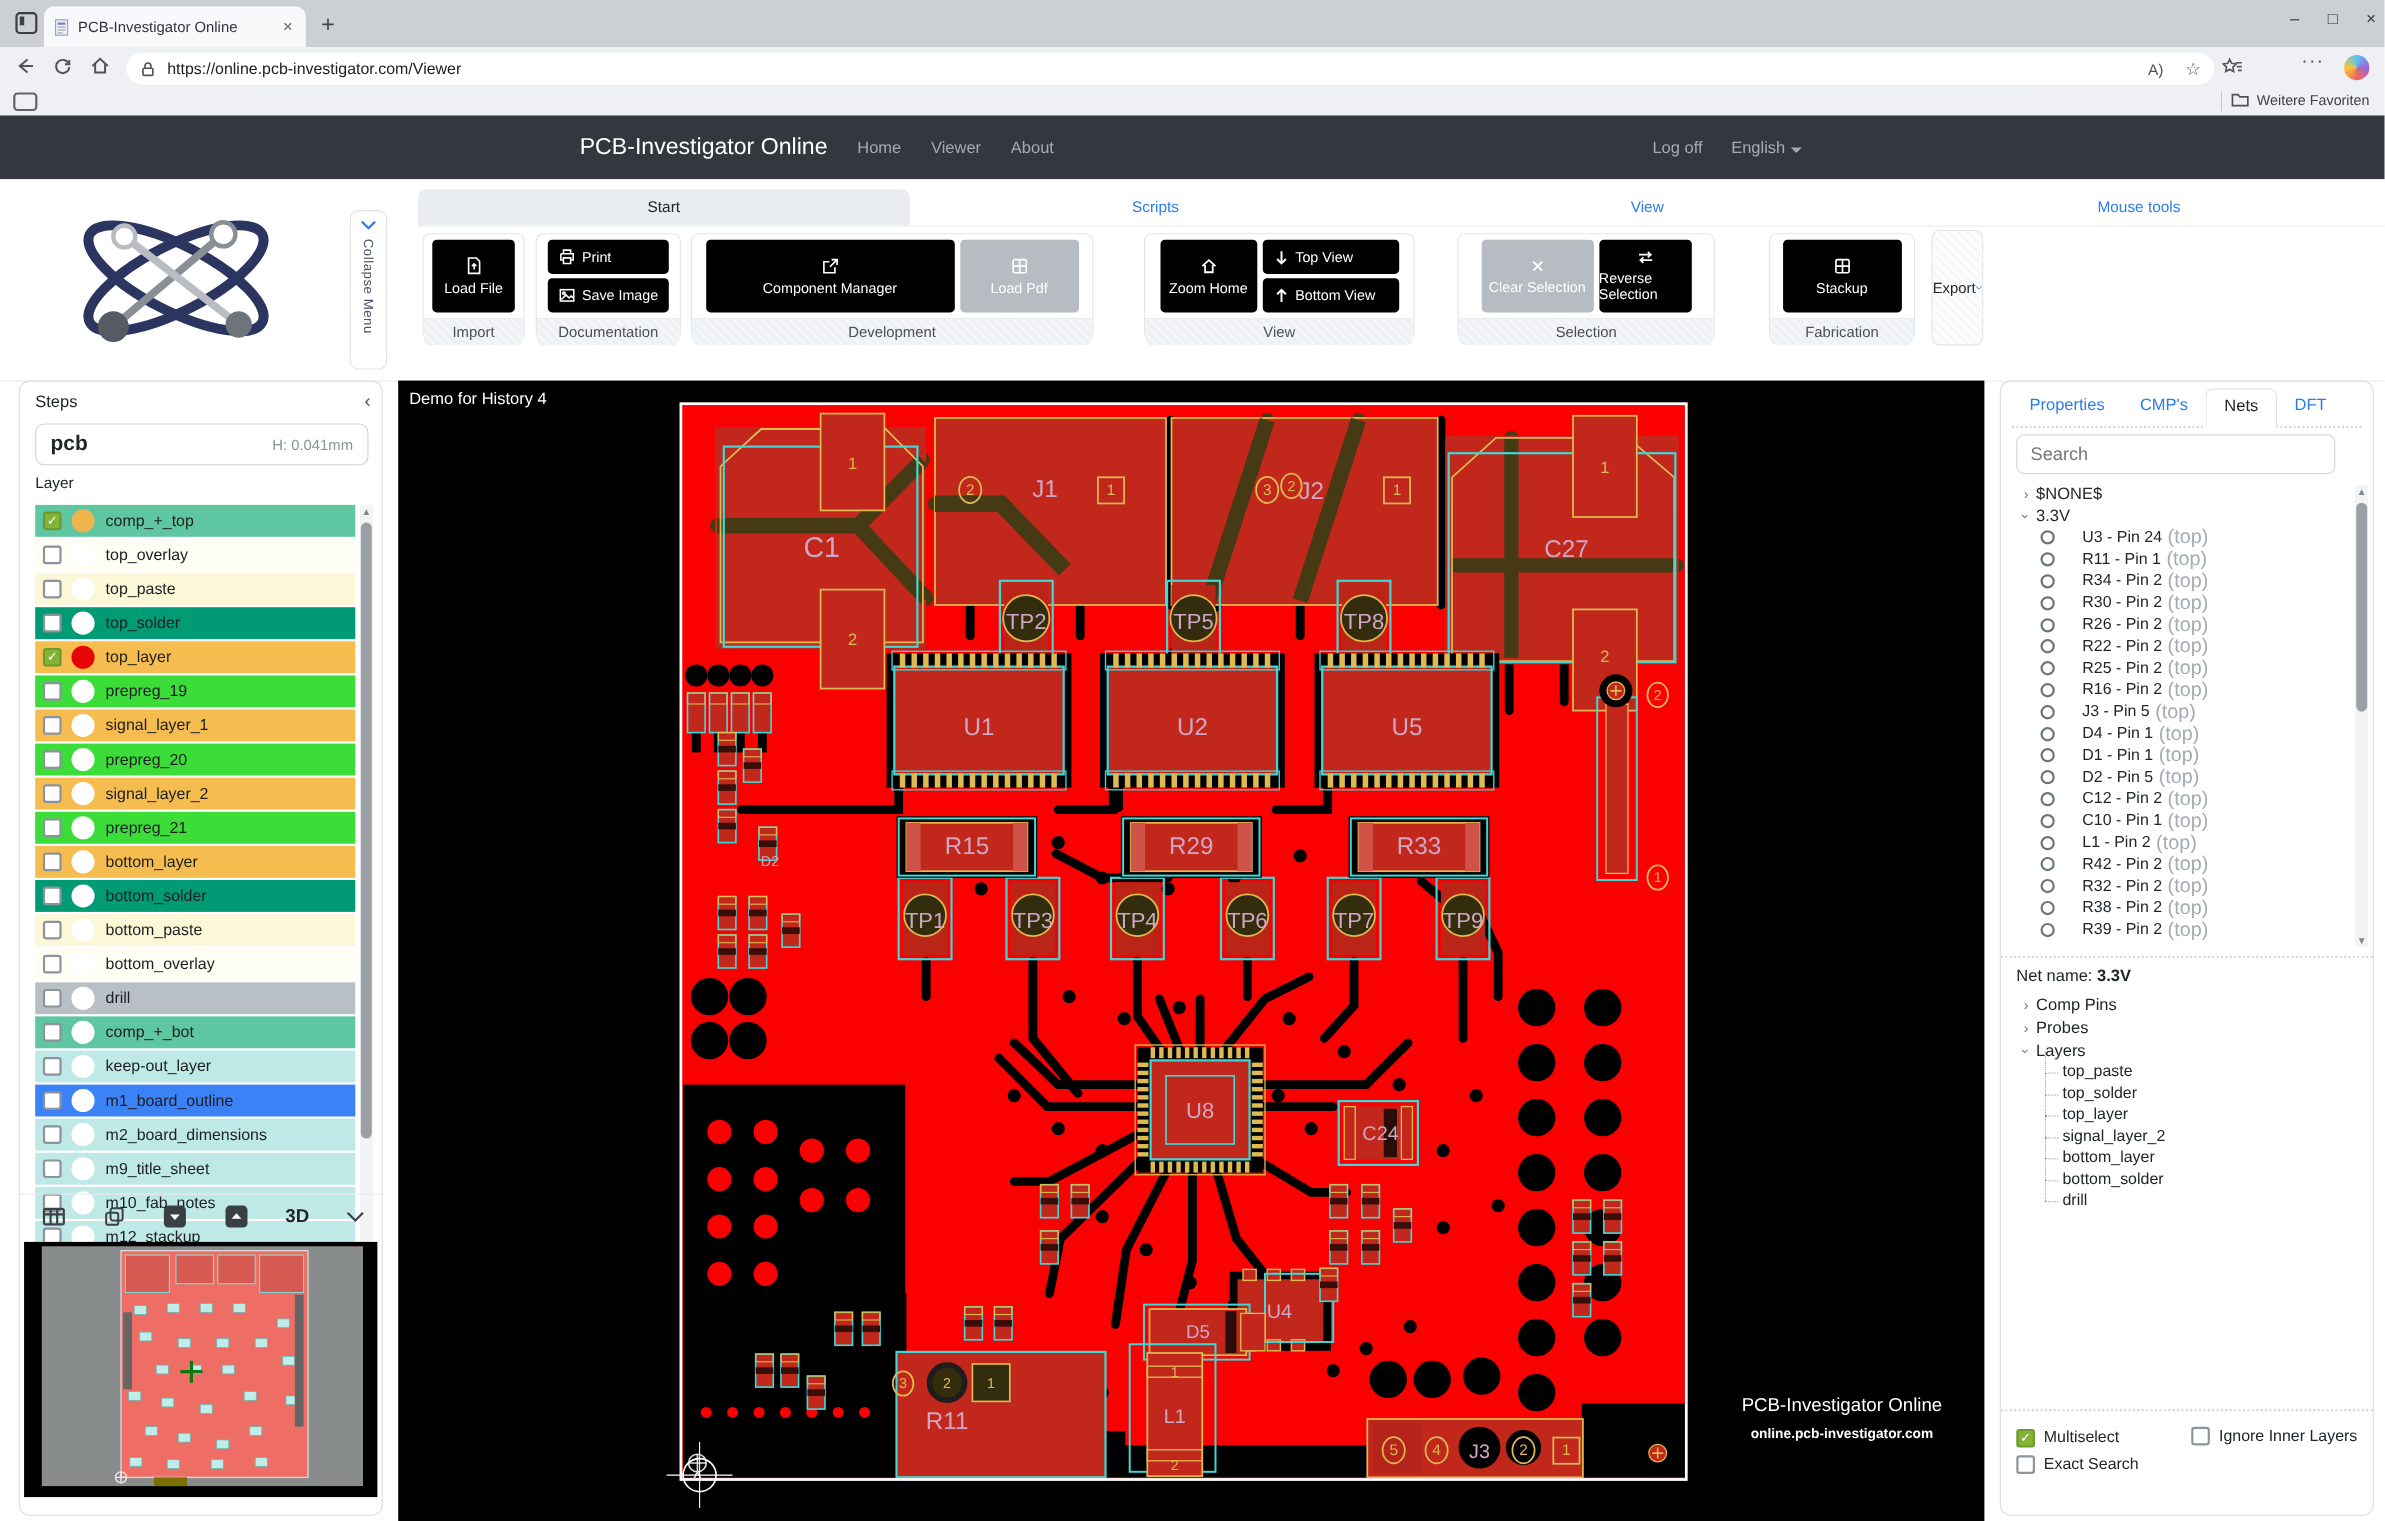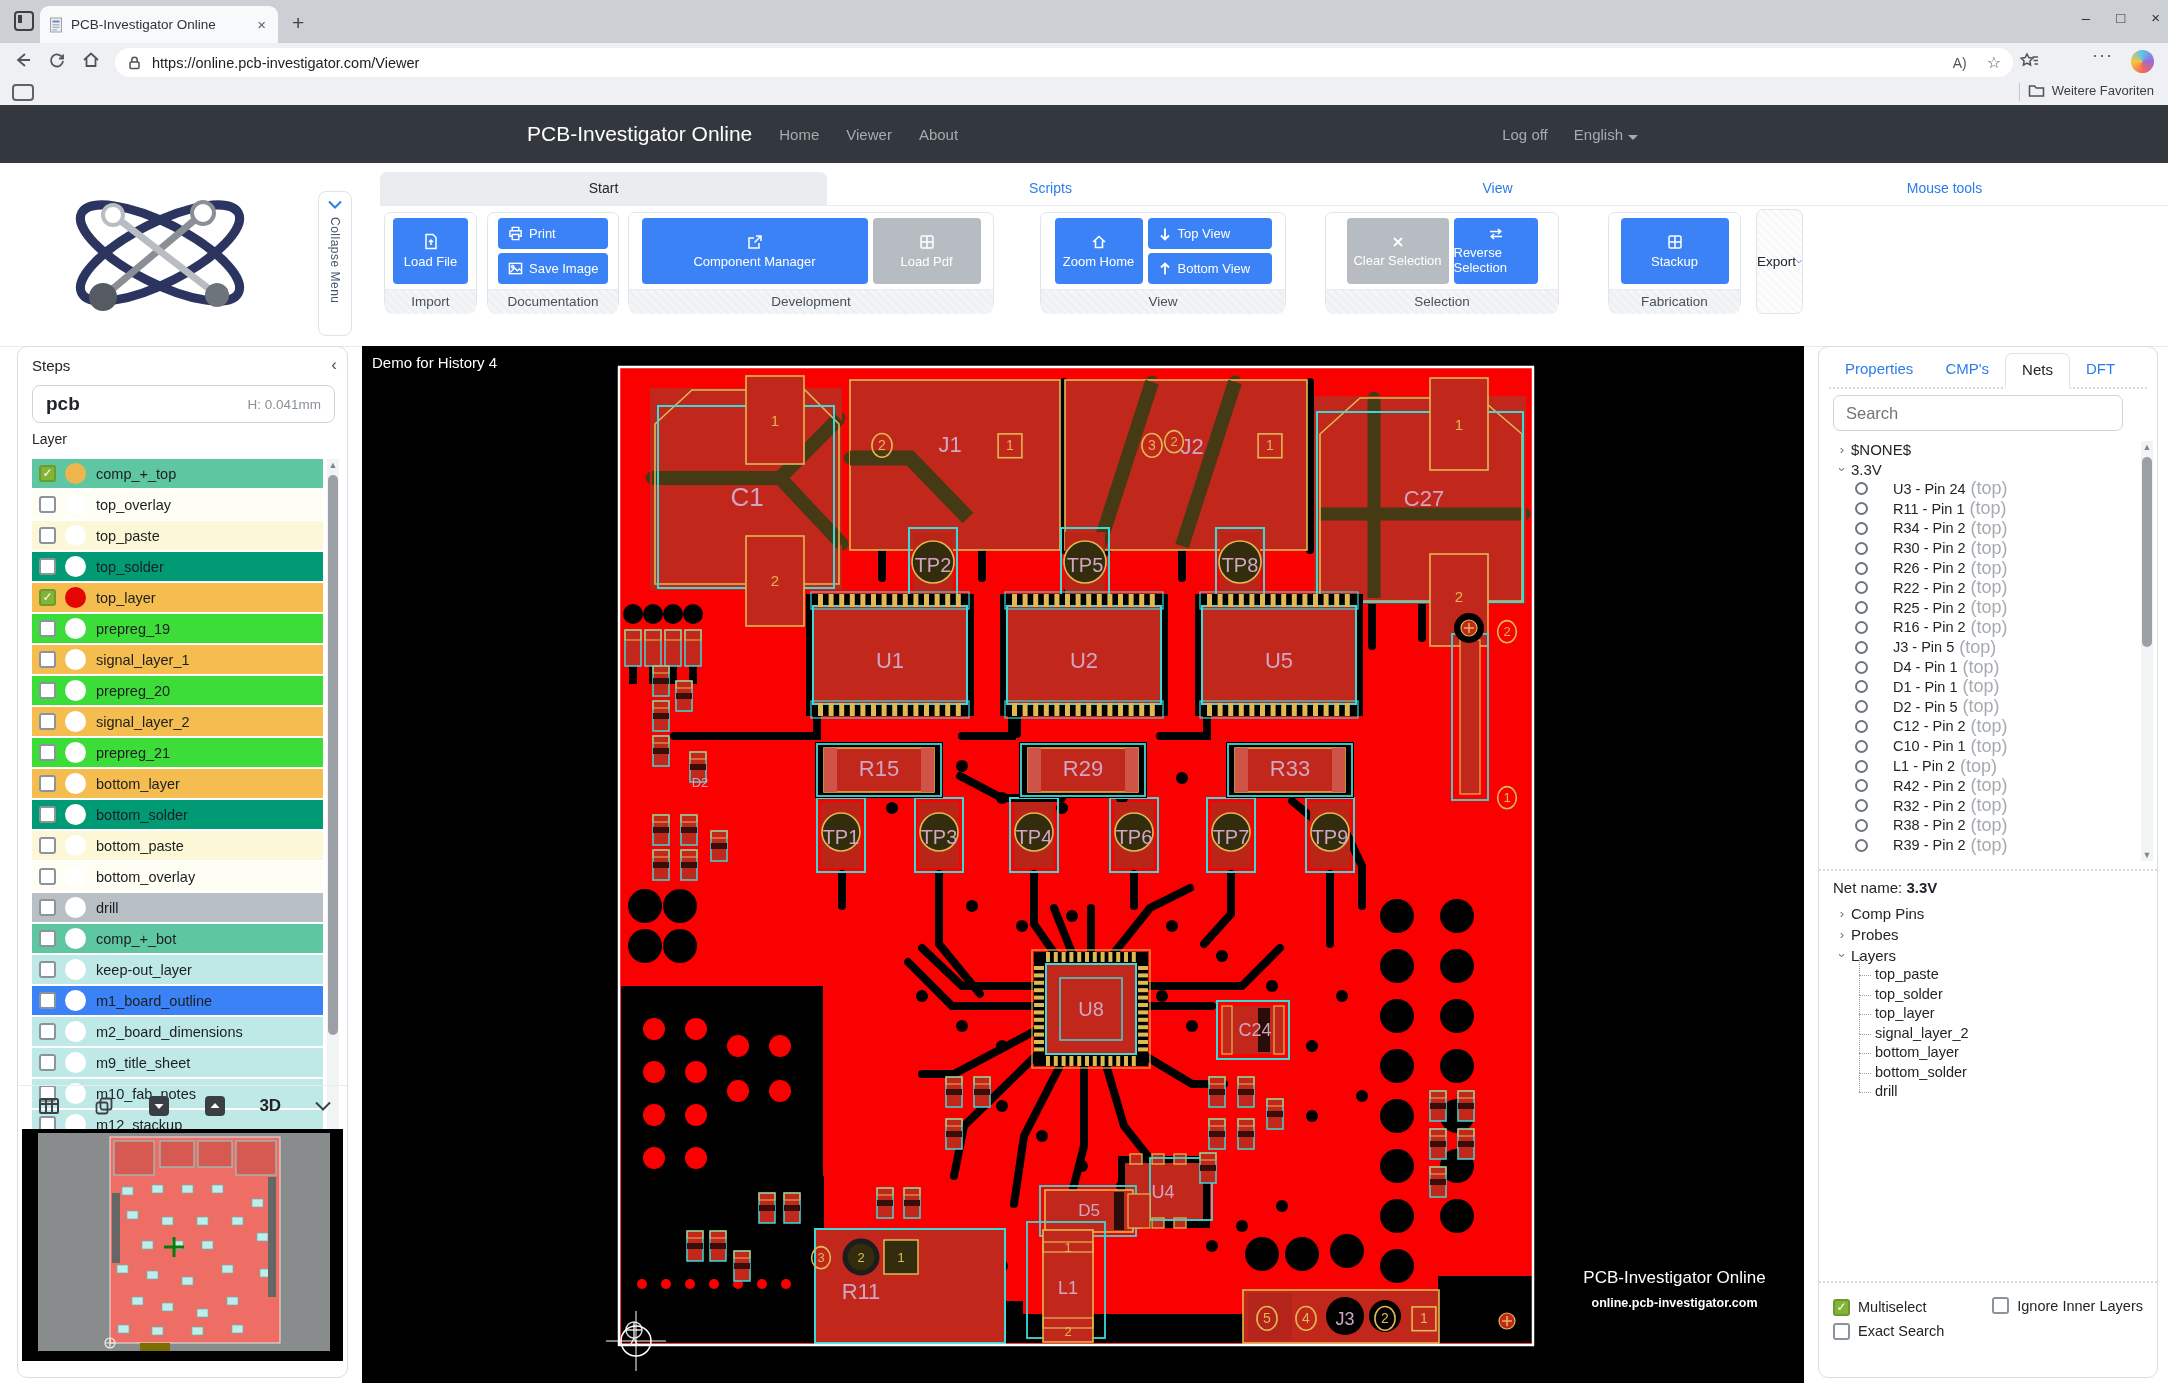--- a/index.html
+++ b/index.html
@@ -31,21 +31,21 @@
   #ribbon{position:absolute;left:0;top:163px;width:2168px;height:183px;background:#fff;border-bottom:1px solid #e8eaed;}
   #logo{position:absolute;left:55px;top:12px;}
   #collapse{position:absolute;left:318px;top:28px;width:34px;height:145px;border:1px solid #dfe3e7;border-radius:8px;display:flex;flex-direction:column;align-items:center;padding-top:8px;box-sizing:border-box;background:#fff;}
   #collapse .vtxt{writing-mode:vertical-rl;font-size:12px;color:#44546a;margin-top:8px;letter-spacing:.5px;}
   #rtabs{position:absolute;left:380px;top:9px;width:1788px;height:33px;display:flex;border-bottom:1px solid #e8ecef;}
   .rtab{flex:1;text-align:center;font-size:14px;line-height:33px;color:#2b7de9;}
   .rtab.active{background:#e9edf0;color:#212529;border-radius:7px 7px 0 0;}
   .group{position:absolute;top:49px;height:98px;border:1px solid #e2e6ea;border-radius:7px;background:#fff;display:flex;flex-direction:column;box-sizing:border-box;}
   .gbody{flex:1;display:flex;align-items:center;justify-content:center;gap:5px;padding:5px;}
   .glabel{height:24px;line-height:24px;text-align:center;font-size:13.5px;color:#495057;background:repeating-linear-gradient(45deg,#f3f5f7 0 3px,#eef1f3 3px 6px);border-top:1px solid #e8ecef;border-radius:0 0 7px 7px;}
-  .rbtn{background:#3b82f6;color:#fff;border-radius:4px;display:flex;flex-direction:column;align-items:center;justify-content:center;gap:4px;font-size:13px;}
+  .rbtn{background:#000000;color:#fff;border-radius:4px;display:flex;flex-direction:column;align-items:center;justify-content:center;gap:4px;font-size:13px;}
   .rbtn.dis{background:#b6bcc2;}
   .rbtn.row{flex-direction:row;gap:6px;justify-content:flex-start;padding-left:10px;box-sizing:border-box;}
   .tall{height:66px;}
   .half{height:31px;}
   .stack{display:flex;flex-direction:column;gap:4px;}
   #export{position:absolute;left:1756px;top:46px;width:47px;height:105px;border:1px solid #e2e6ea;border-radius:7px;background:repeating-linear-gradient(45deg,#fdfdfe 0 3px,#f6f8f9 3px 6px);display:flex;flex-direction:row;align-items:center;justify-content:space-between;padding:10px 0;box-sizing:border-box;}
   #export span{font-size:13.5px;color:#212529;}
   
   .panel{position:absolute;background:#fff;border:1px solid #d9dee3;border-radius:10px;box-sizing:border-box;}
   #leftpanel{left:17px;top:346px;width:331px;height:1032px;}

